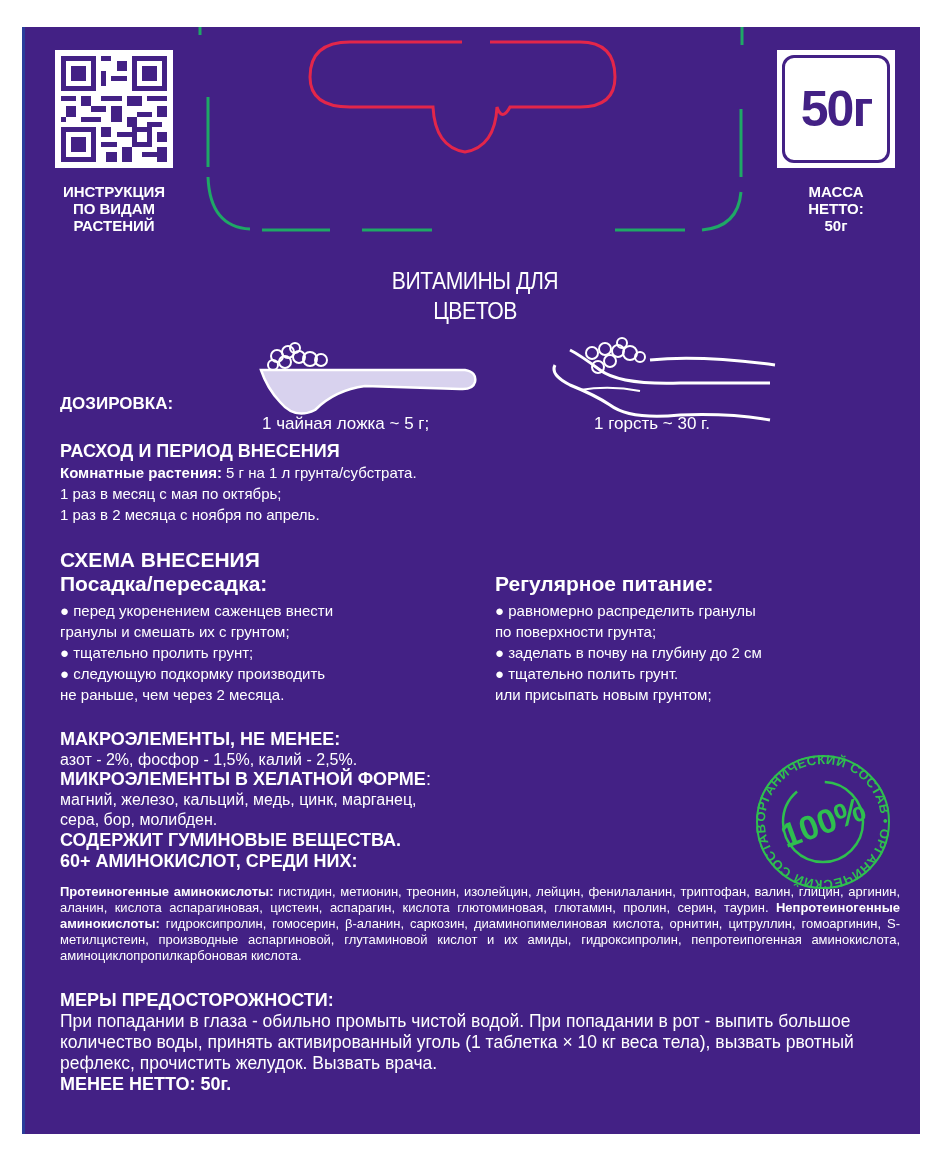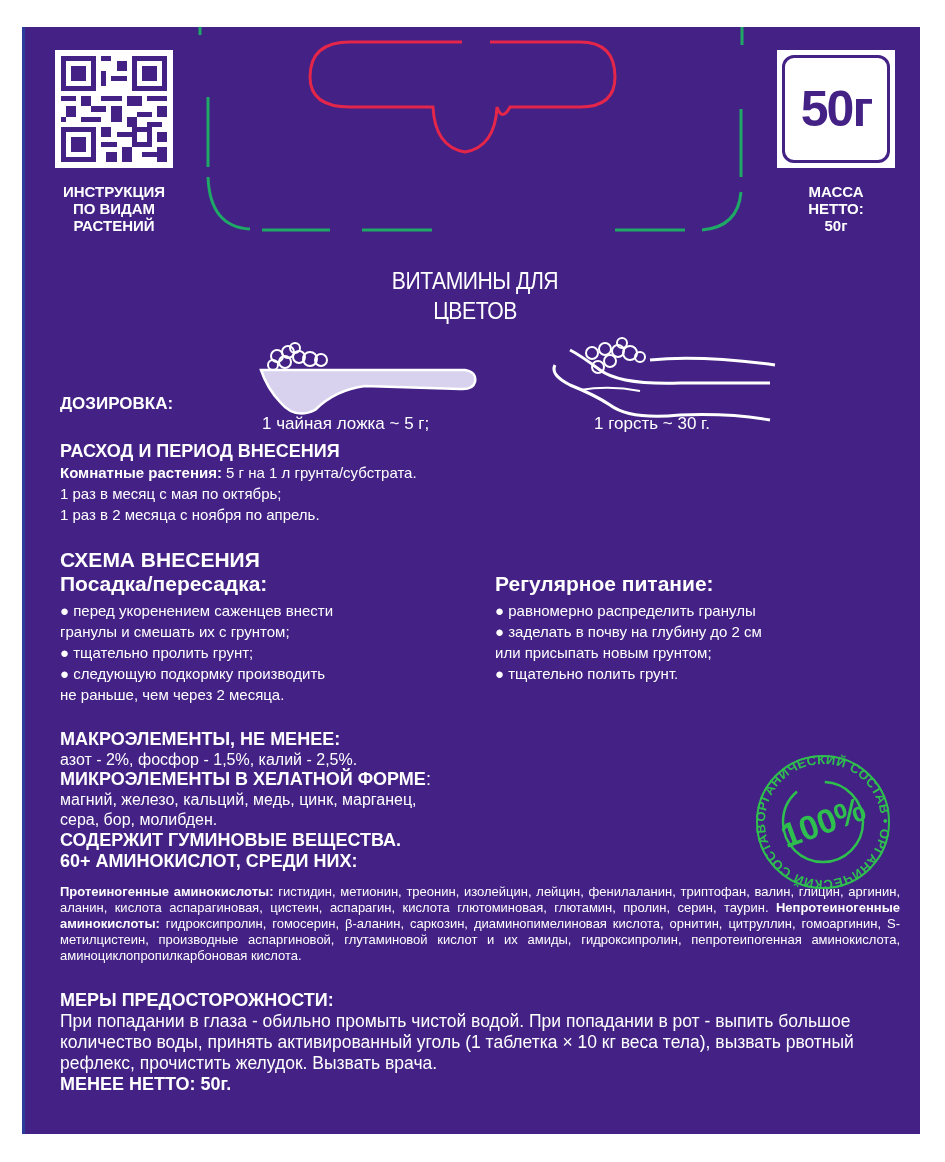--- a/index.html
+++ b/index.html
@@ -151,23 +151,24 @@
     <div class="body-text">● тщательно пролить грунт;</div>
     <div class="body-text">● следующую подкормку производить</div>
     <div class="body-text">не раньше, чем через 2 месяца.</div>
   </div>
 </div>
 
 <div class="abs" style="left:495px;top:572px;width:420px;">
   <div class="h-big">Регулярное питание:</div>
   <div style="margin-top:4px;">
     <div class="body-text">● равномерно распределить гранулы</div>
+    <div class="body-text">по поверхности грунта;</div>
     <div class="body-text">● заделать в почву на глубину до 2 см</div>
+    <div class="body-text">● тщательно полить грунт.</div>
     <div class="body-text">или присыпать новым грунтом;</div>
-    <div class="body-text">● тщательно полить грунт.</div>
   </div>
 </div>
 
 <div class="abs" style="left:60px;top:729px;width:700px;">
   <div class="h-bold">МАКРОЭЛЕМЕНТЫ, НЕ МЕНЕЕ:</div>
   <div class="body-text" style="font-size:16px;line-height:19px;">азот - 2%, фосфор - 1,5%, калий - 2,5%.</div>
   <div class="h-bold"><span>МИКРОЭЛЕМЕНТЫ В ХЕЛАТНОЙ ФОРМЕ</span><span style="font-weight:normal">:</span></div>
   <div class="body-text" style="font-size:16px;line-height:20px;">магний, железо, кальций, медь, цинк, марганец,</div>
   <div class="body-text" style="font-size:16px;line-height:20px;">сера, бор, молибден.</div>
   <div class="h-bold">СОДЕРЖИТ ГУМИНОВЫЕ ВЕЩЕСТВА.</div>

